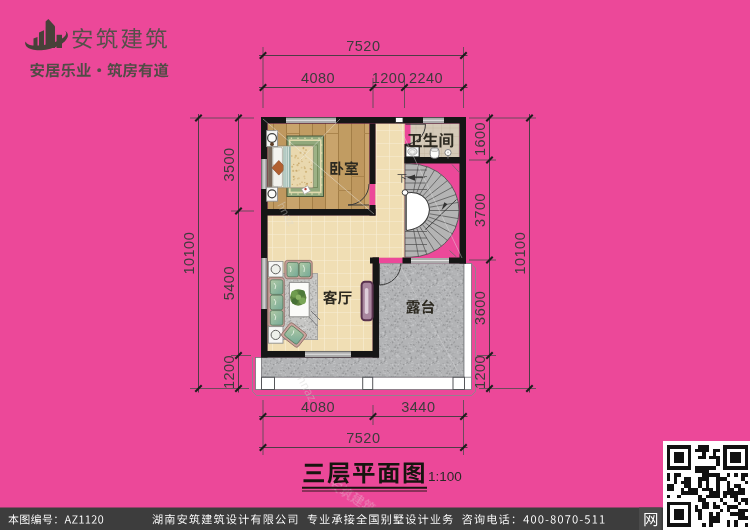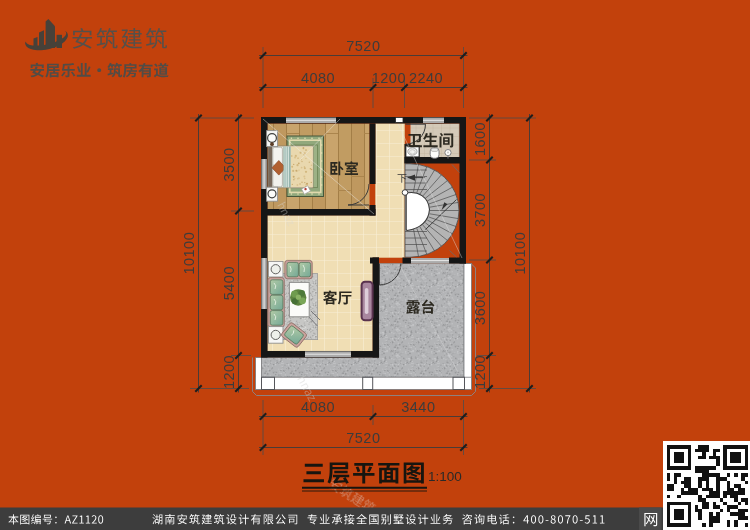--- a/index.html
+++ b/index.html
@@ -1,14 +1,14 @@
 <!DOCTYPE html>
 <html><head><meta charset="utf-8"><style>
 html,body{margin:0;padding:0;background:#ffffff;}
-#page{position:relative;width:750px;height:530px;background:#c2410c;overflow:hidden;}
+#page{position:relative;width:750px;height:530px;background:#ec4899;overflow:hidden;}
 text{font-family:"Liberation Sans", sans-serif;}
 </style></head>
 <body>
 <div id="page">
 <svg width="750" height="530" viewBox="0 0 750 530">
 <defs>
         <pattern id="wood" width="39" height="78" patternUnits="userSpaceOnUse">
           <rect width="39" height="78" fill="#c39c63"></rect>
           <rect x="0" width="13" height="78" fill="#bf985f"></rect>
           <rect x="13" width="13" height="78" fill="#c9a46c"></rect>

